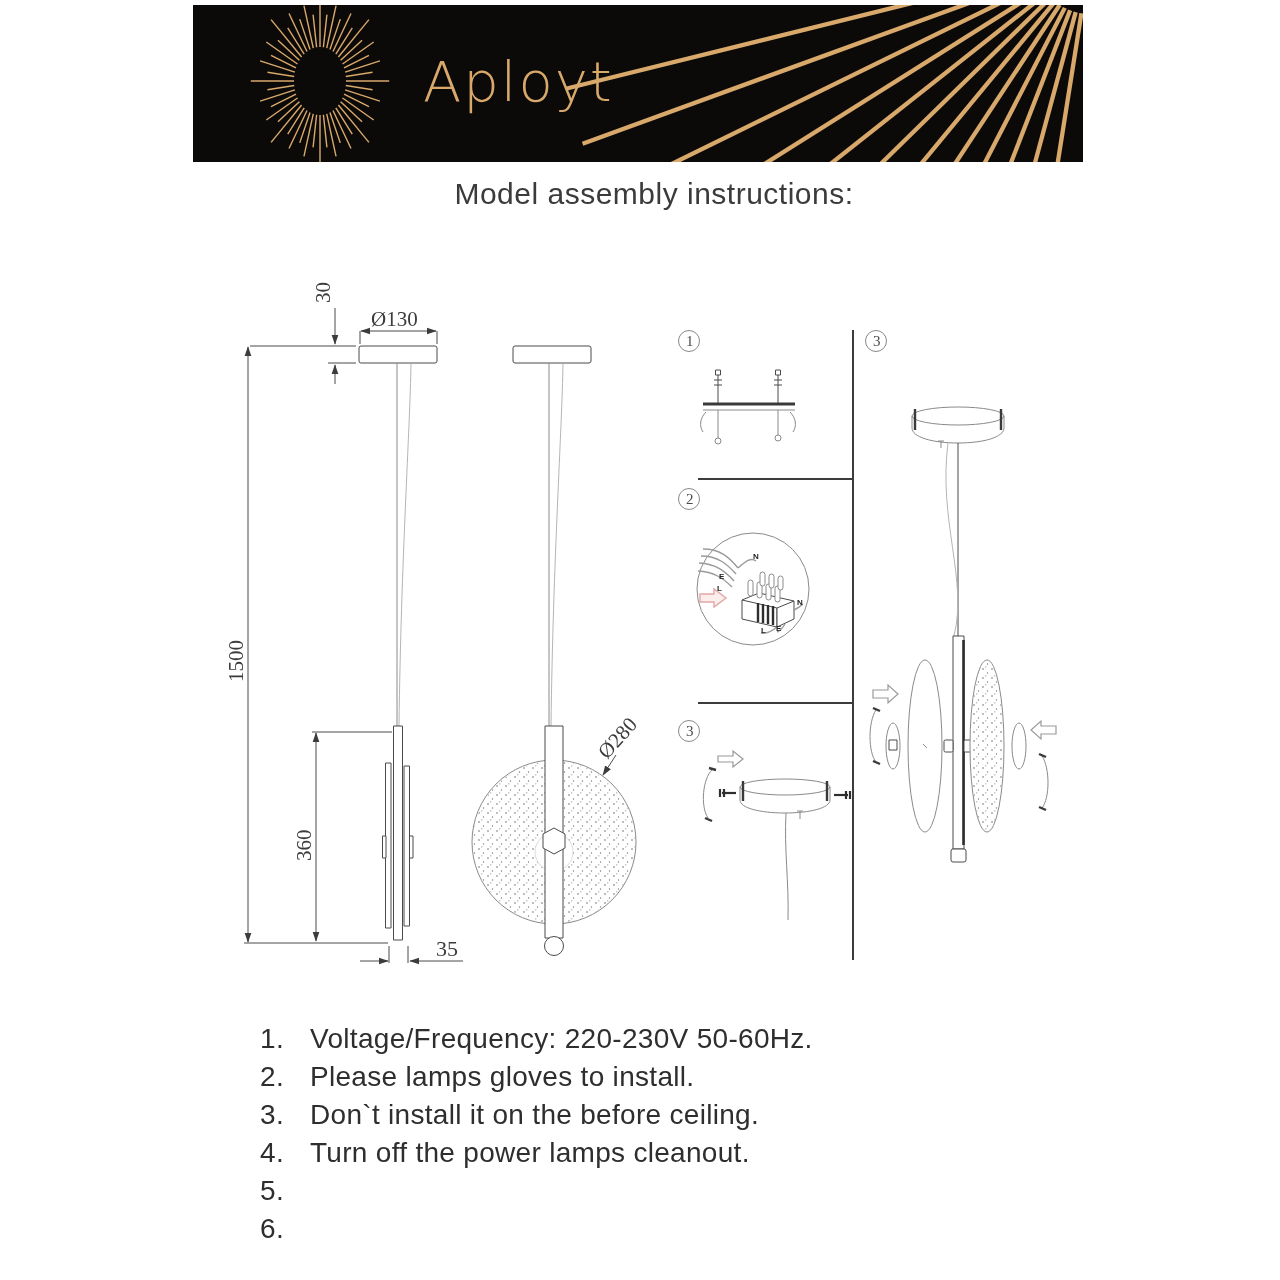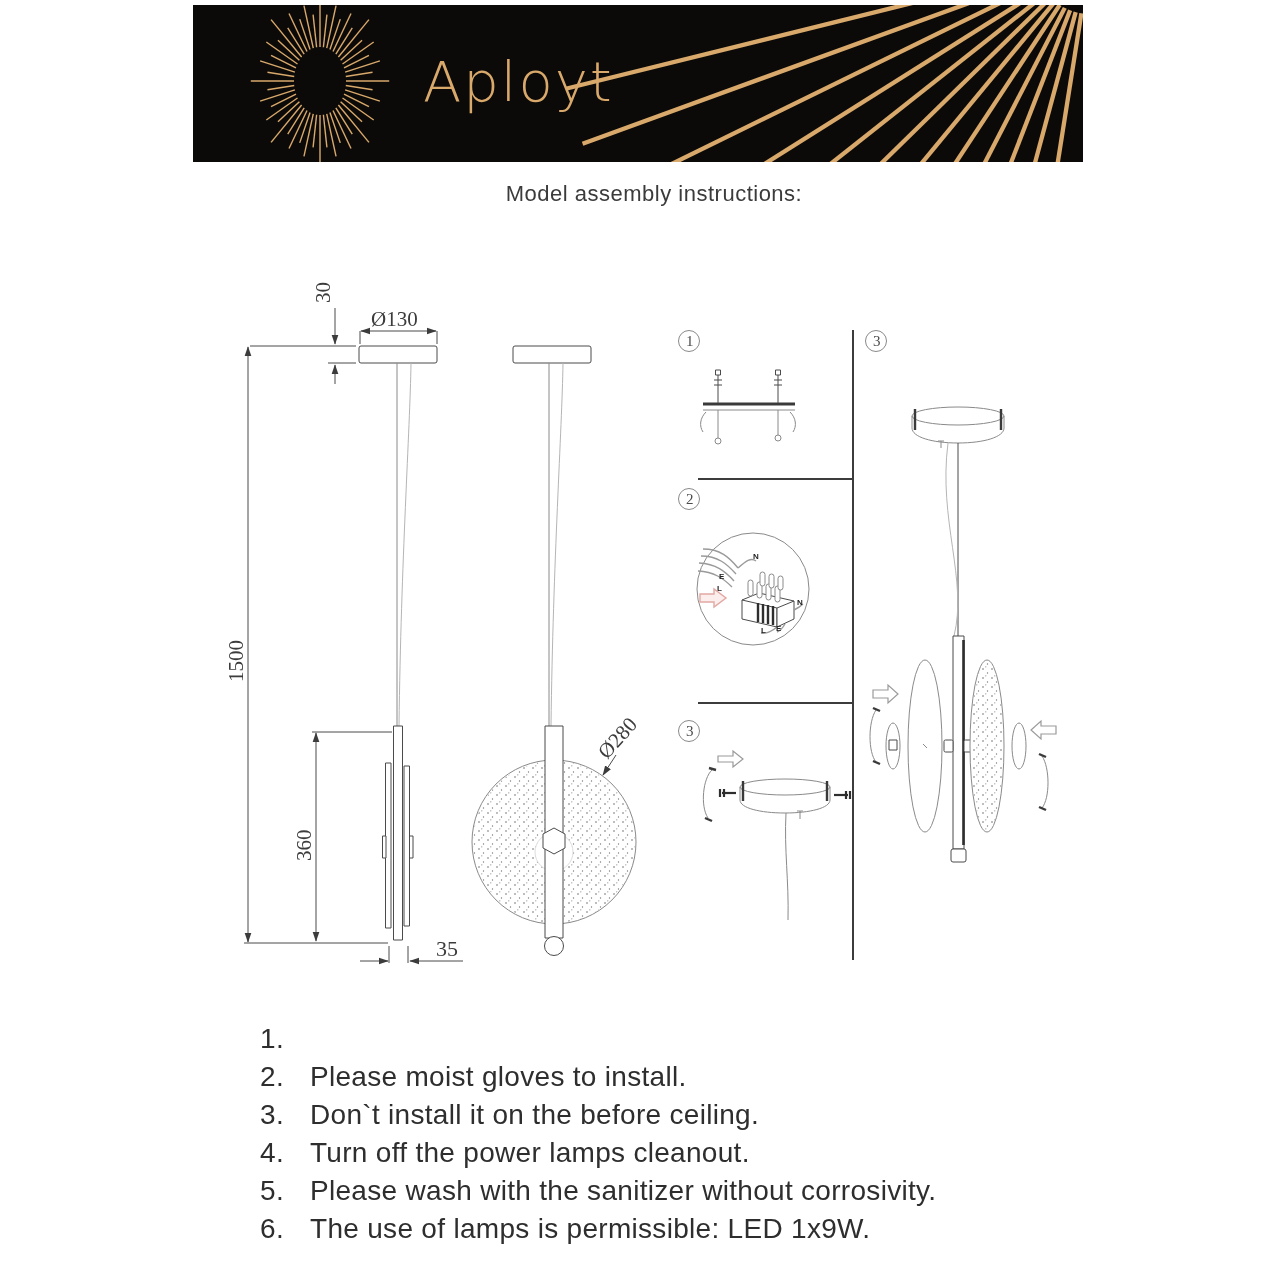--- a/index.html
+++ b/index.html
@@ -8,21 +8,21 @@
 
   
   .banner{position:absolute;left:193px;top:5px;width:890px;height:157px;
           background:#0c0a08;overflow:hidden;}
   .banner svg{position:absolute;left:0;top:0;}
   .brand-text{font-family:"DejaVu Sans",sans-serif;font-weight:200;
               font-size:56px;letter-spacing:2px;fill:#d9a96c;}
 
   
   .title-block{position:absolute;left:0;top:174px;width:1280px;text-align:center;}
-  .title-line{font-size:22px;line-height:39px;color:#3b3b3b;letter-spacing:.5px;margin-left:28px;}
+  .title-line{font-size:30px;line-height:39px;color:#3b3b3b;letter-spacing:.5px;margin-left:28px;}
 
   
   .drawing{position:absolute;left:0;top:0;}
   .drawing line,.drawing path,.drawing rect,.drawing circle,
   .drawing ellipse,.drawing polygon{vector-effect:non-scaling-stroke;}
   .ln{stroke:#4b4b4b;stroke-width:1;fill:none;}
   .ln-thin{stroke:#8a8a8a;stroke-width:1;fill:none;}
   .ln-light{stroke:#b5b5b5;stroke-width:1;fill:none;}
   .ln-bold{stroke:#3c3c3c;stroke-width:2;fill:none;}
   .white-fill{fill:#ffffff;stroke:#4b4b4b;stroke-width:1;}
@@ -341,36 +341,35 @@
       <line x1="1039" y1="807" x2="1046" y2="810" stroke="#3a3a3a" stroke-width="2.4"></line>
 
       <polygon class="outline-arrow" points="873,690 888,690 888,685 898,694 888,703 888,698 873,698"></polygon>
       <polygon class="outline-arrow" points="1056,726 1041,726 1041,721 1031,730 1041,739 1041,734 1056,734"></polygon>
     </g>
   </svg>
 
   <div class="instructions">
     <div class="inst-row">
       <span class="inst-num">1.</span>
+      <span>Voltage/Frequency: 220-230V 50-60Hz.</span>
     </div>
     <div class="inst-row">
       <span class="inst-num">2.</span>
-      <span>Please moist gloves to install.</span>
+      <span>Please lamps gloves to install.</span>
     </div>
     <div class="inst-row">
       <span class="inst-num">3.</span>
       <span>Don`t install it on the before ceiling.</span>
     </div>
     <div class="inst-row">
       <span class="inst-num">4.</span>
       <span>Turn off the power lamps cleanout.</span>
     </div>
     <div class="inst-row">
       <span class="inst-num">5.</span>
-      <span>Please wash with the sanitizer without corrosivity.</span>
     </div>
     <div class="inst-row">
       <span class="inst-num">6.</span>
-      <span>The use of lamps is permissible: LED 1x9W.</span>
     </div>
   </div>
 
 </div>
 
 </body></html>

